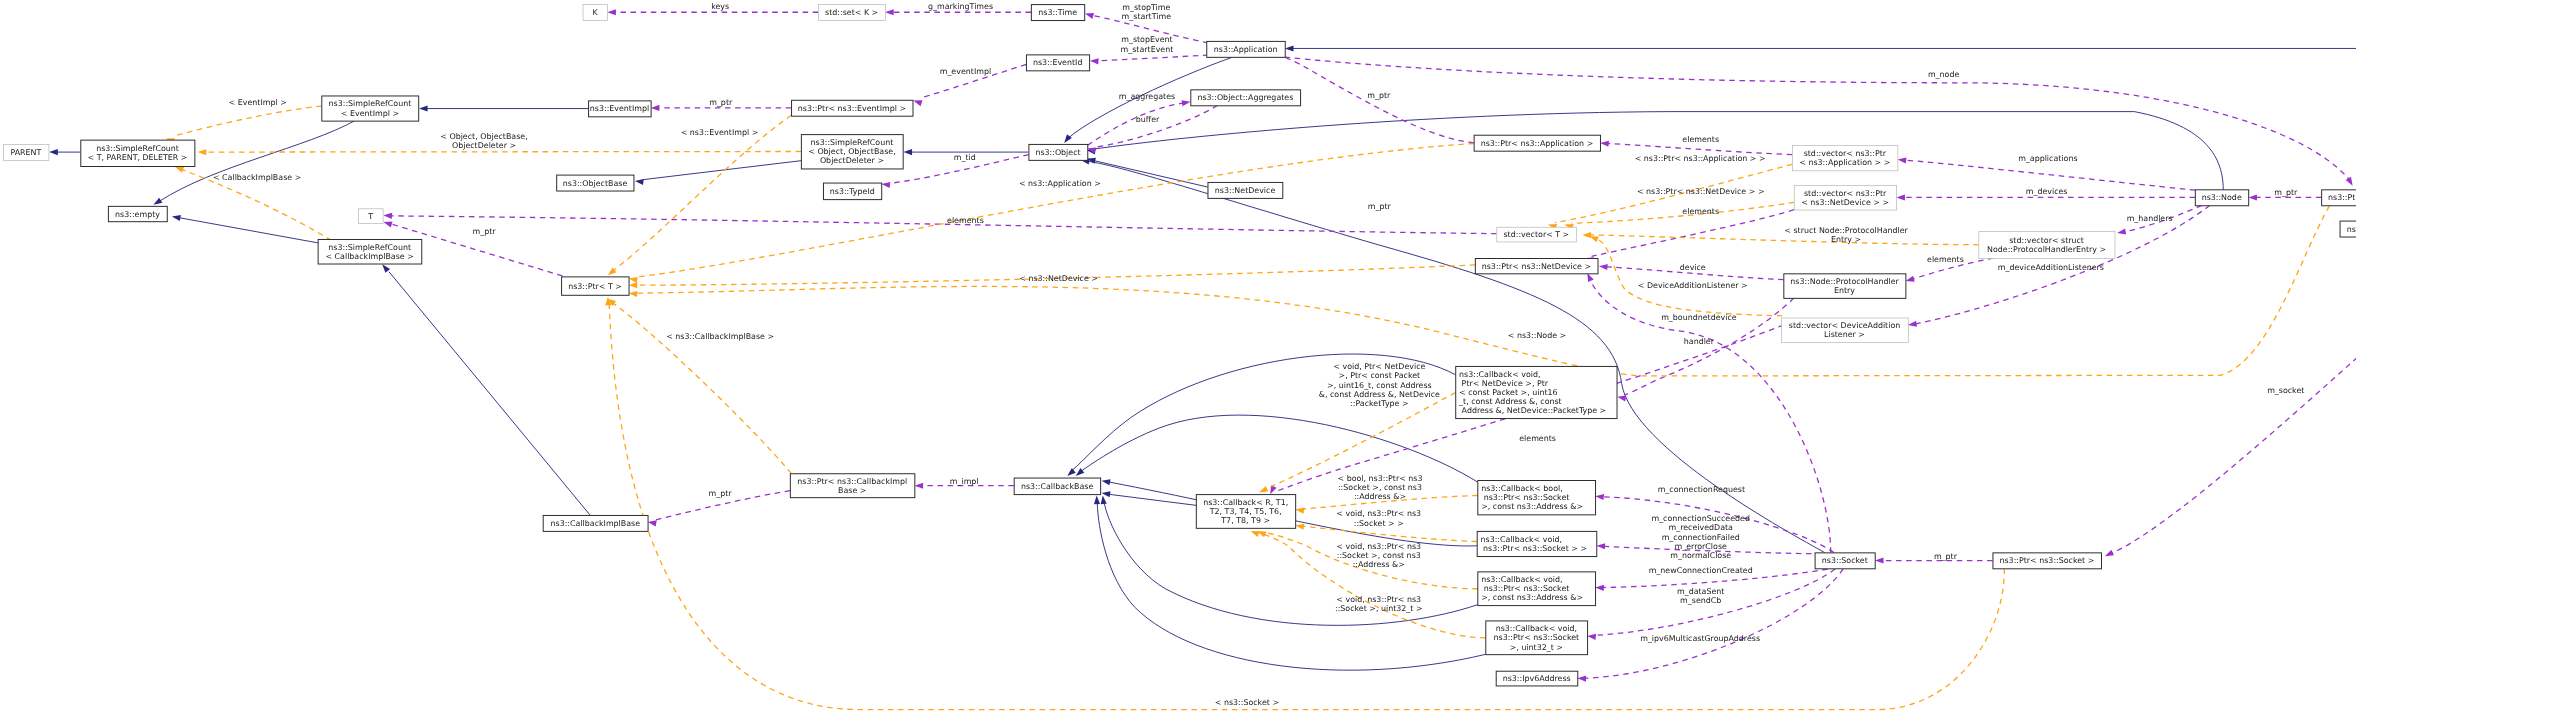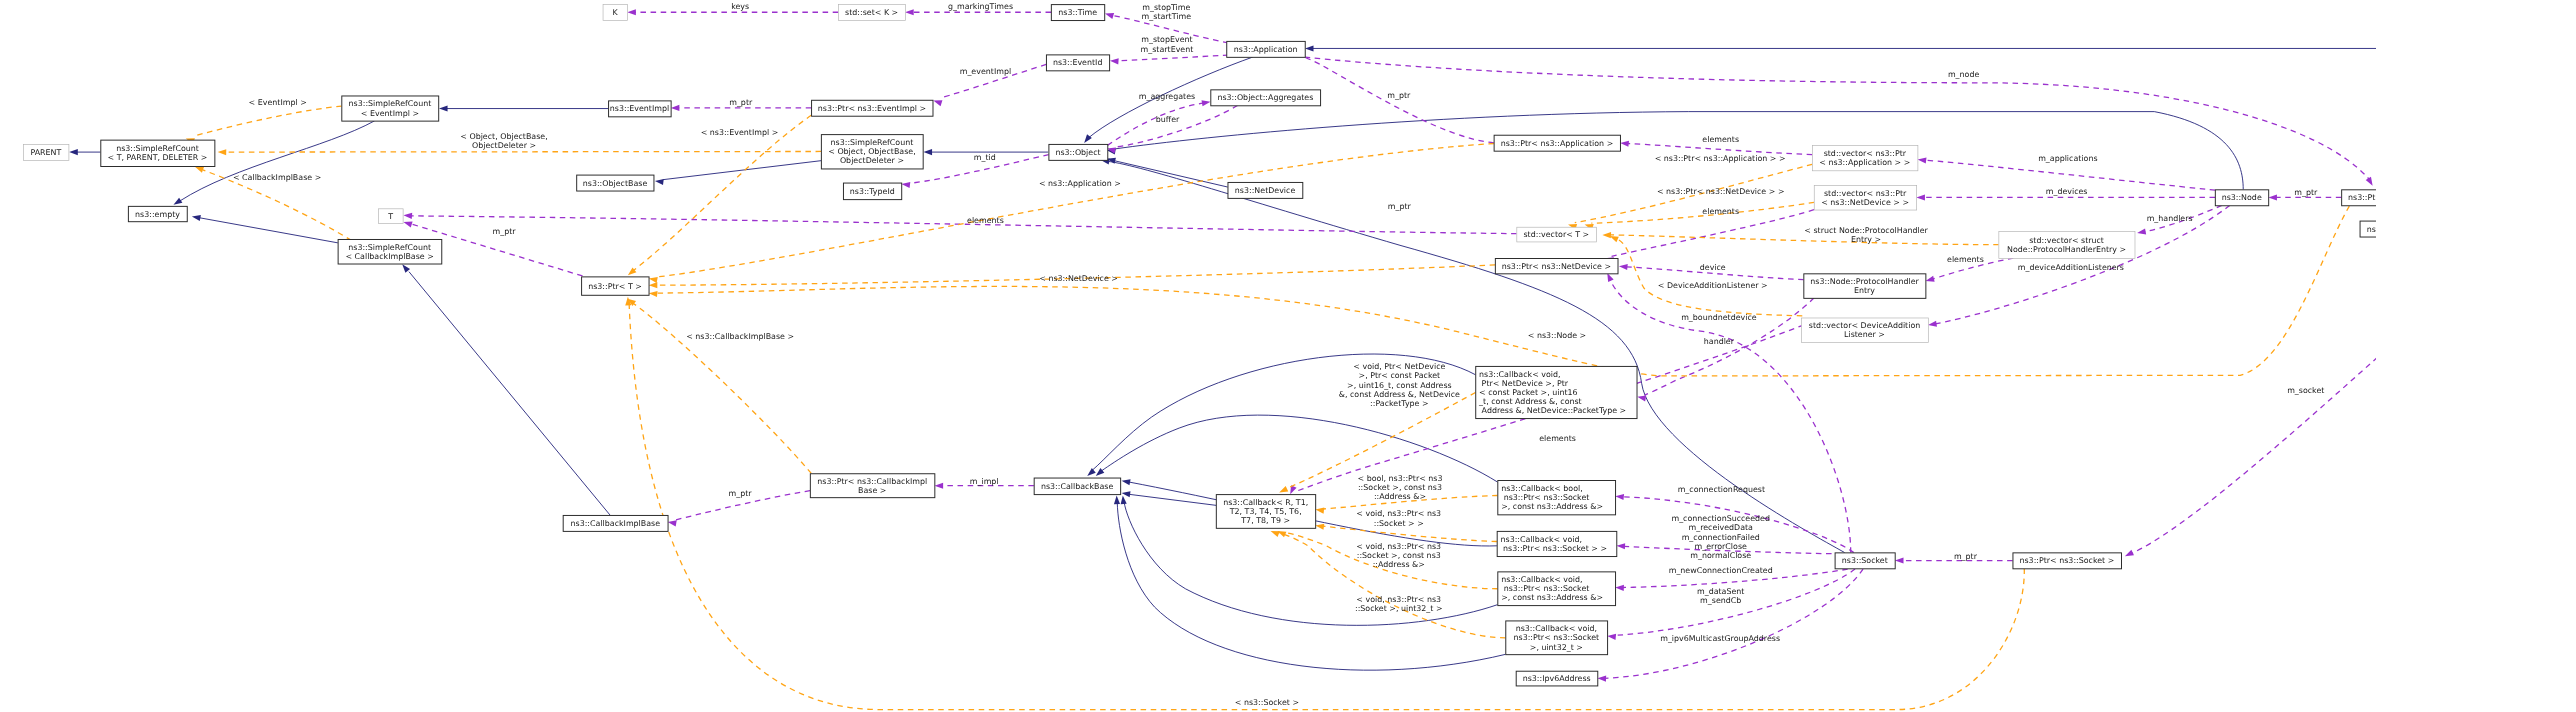--- a/index.html
+++ b/index.html
@@ -1,17 +1,17 @@
 <!DOCTYPE html>
 <html style="font-size:9.8px"><head>
 <meta charset="utf-8">
 <title>ns3::SocketWriter collaboration diagram</title>
 <style>
   html,body{margin:0;padding:0;background:#ffffff;}
-  #stage{position:relative;width:2356px;height:712px;background:#ffffff;overflow:hidden;margin-left:20px;}
+  #stage{position:relative;width:2356px;height:712px;background:#ffffff;overflow:hidden;}
   #diagram-svg{position:absolute;left:0;top:0;display:block;}
   .nlabel,.elabel{font-family:"DejaVu Sans", sans-serif;font-size:12.9px;fill:#1a1a1a;}
   .nbox-dark{fill:#ffffff;stroke:#2a2a2a;stroke-width:1.6;}
   .nbox-light{fill:#ffffff;stroke:#b4b4b4;stroke-width:1.1;}
   .nbox-highlight{fill:#cccccc;stroke:#2a2a2a;stroke-width:1.6;}
   .edge-inheritance{fill:none;stroke:#27277d;stroke-width:1.5;}
   .edge-usage{fill:none;stroke:#9a31cd;stroke-width:2.1;stroke-dasharray:9,7.5;}
   .edge-template{fill:none;stroke:#ffa415;stroke-width:2.1;stroke-dasharray:9,7.5;}
   .arrow-inheritance{fill:#27277d;stroke:none;}
   .arrow-usage{fill:#9a31cd;stroke:none;}

